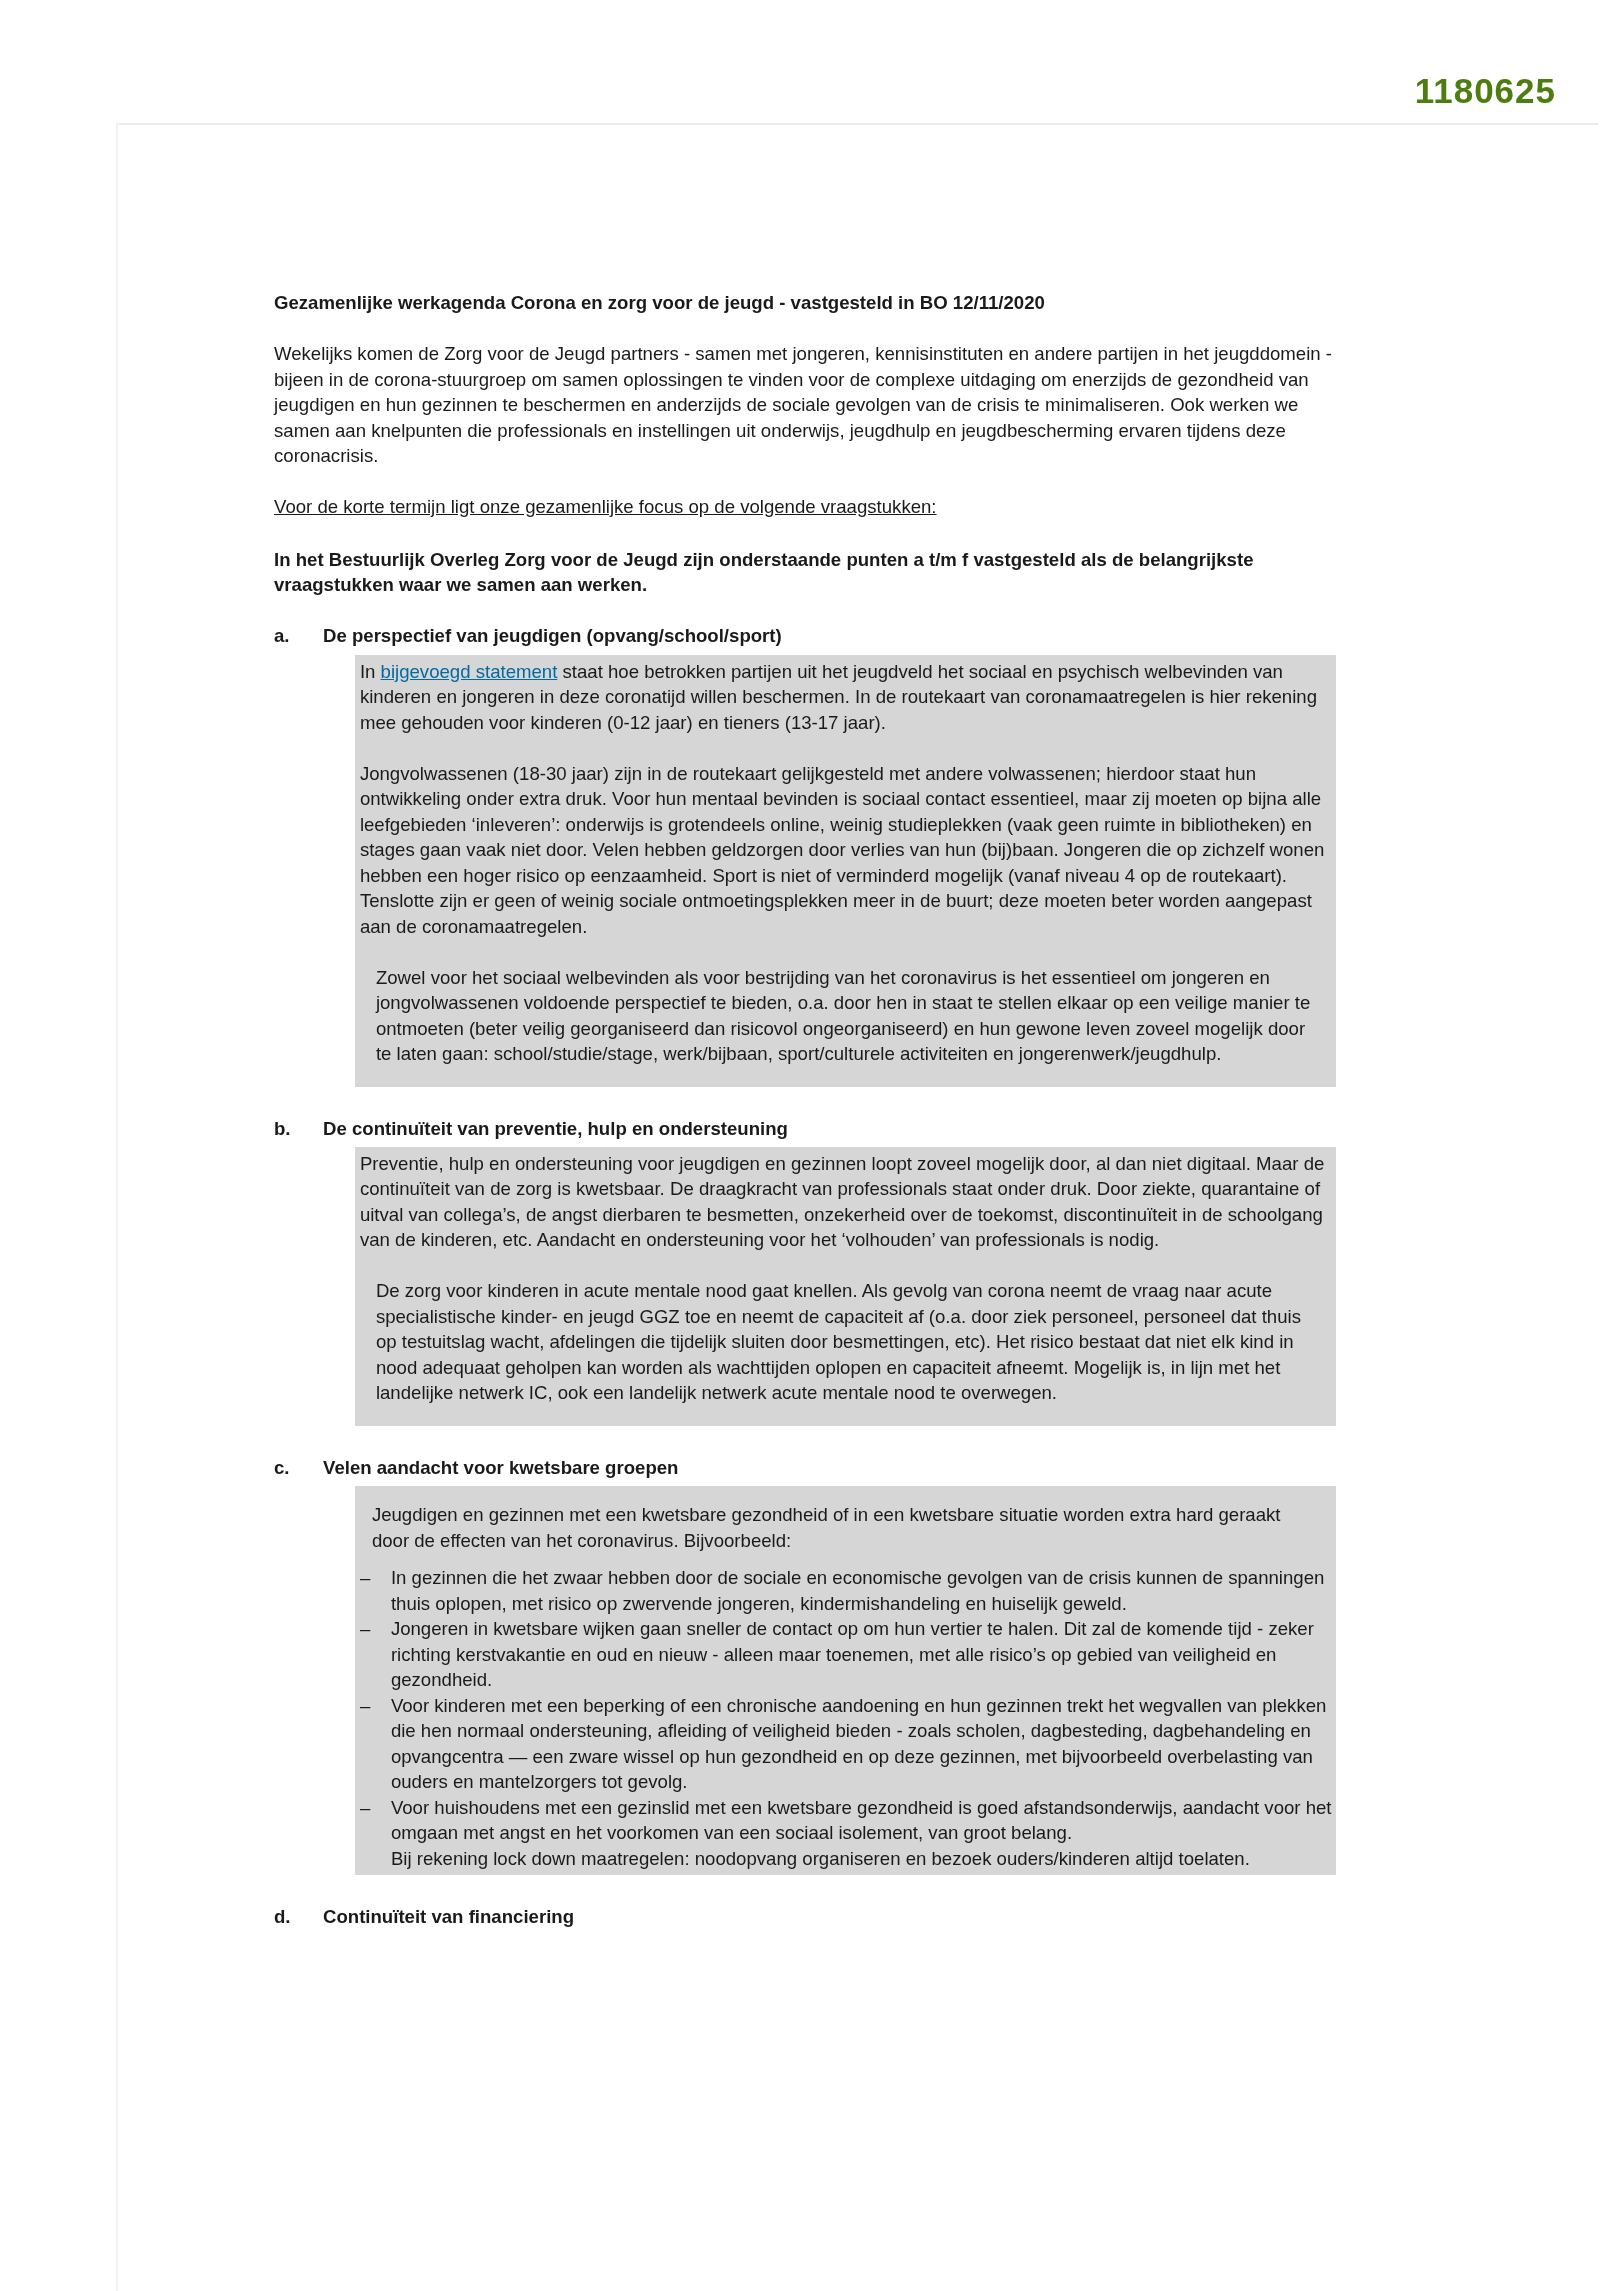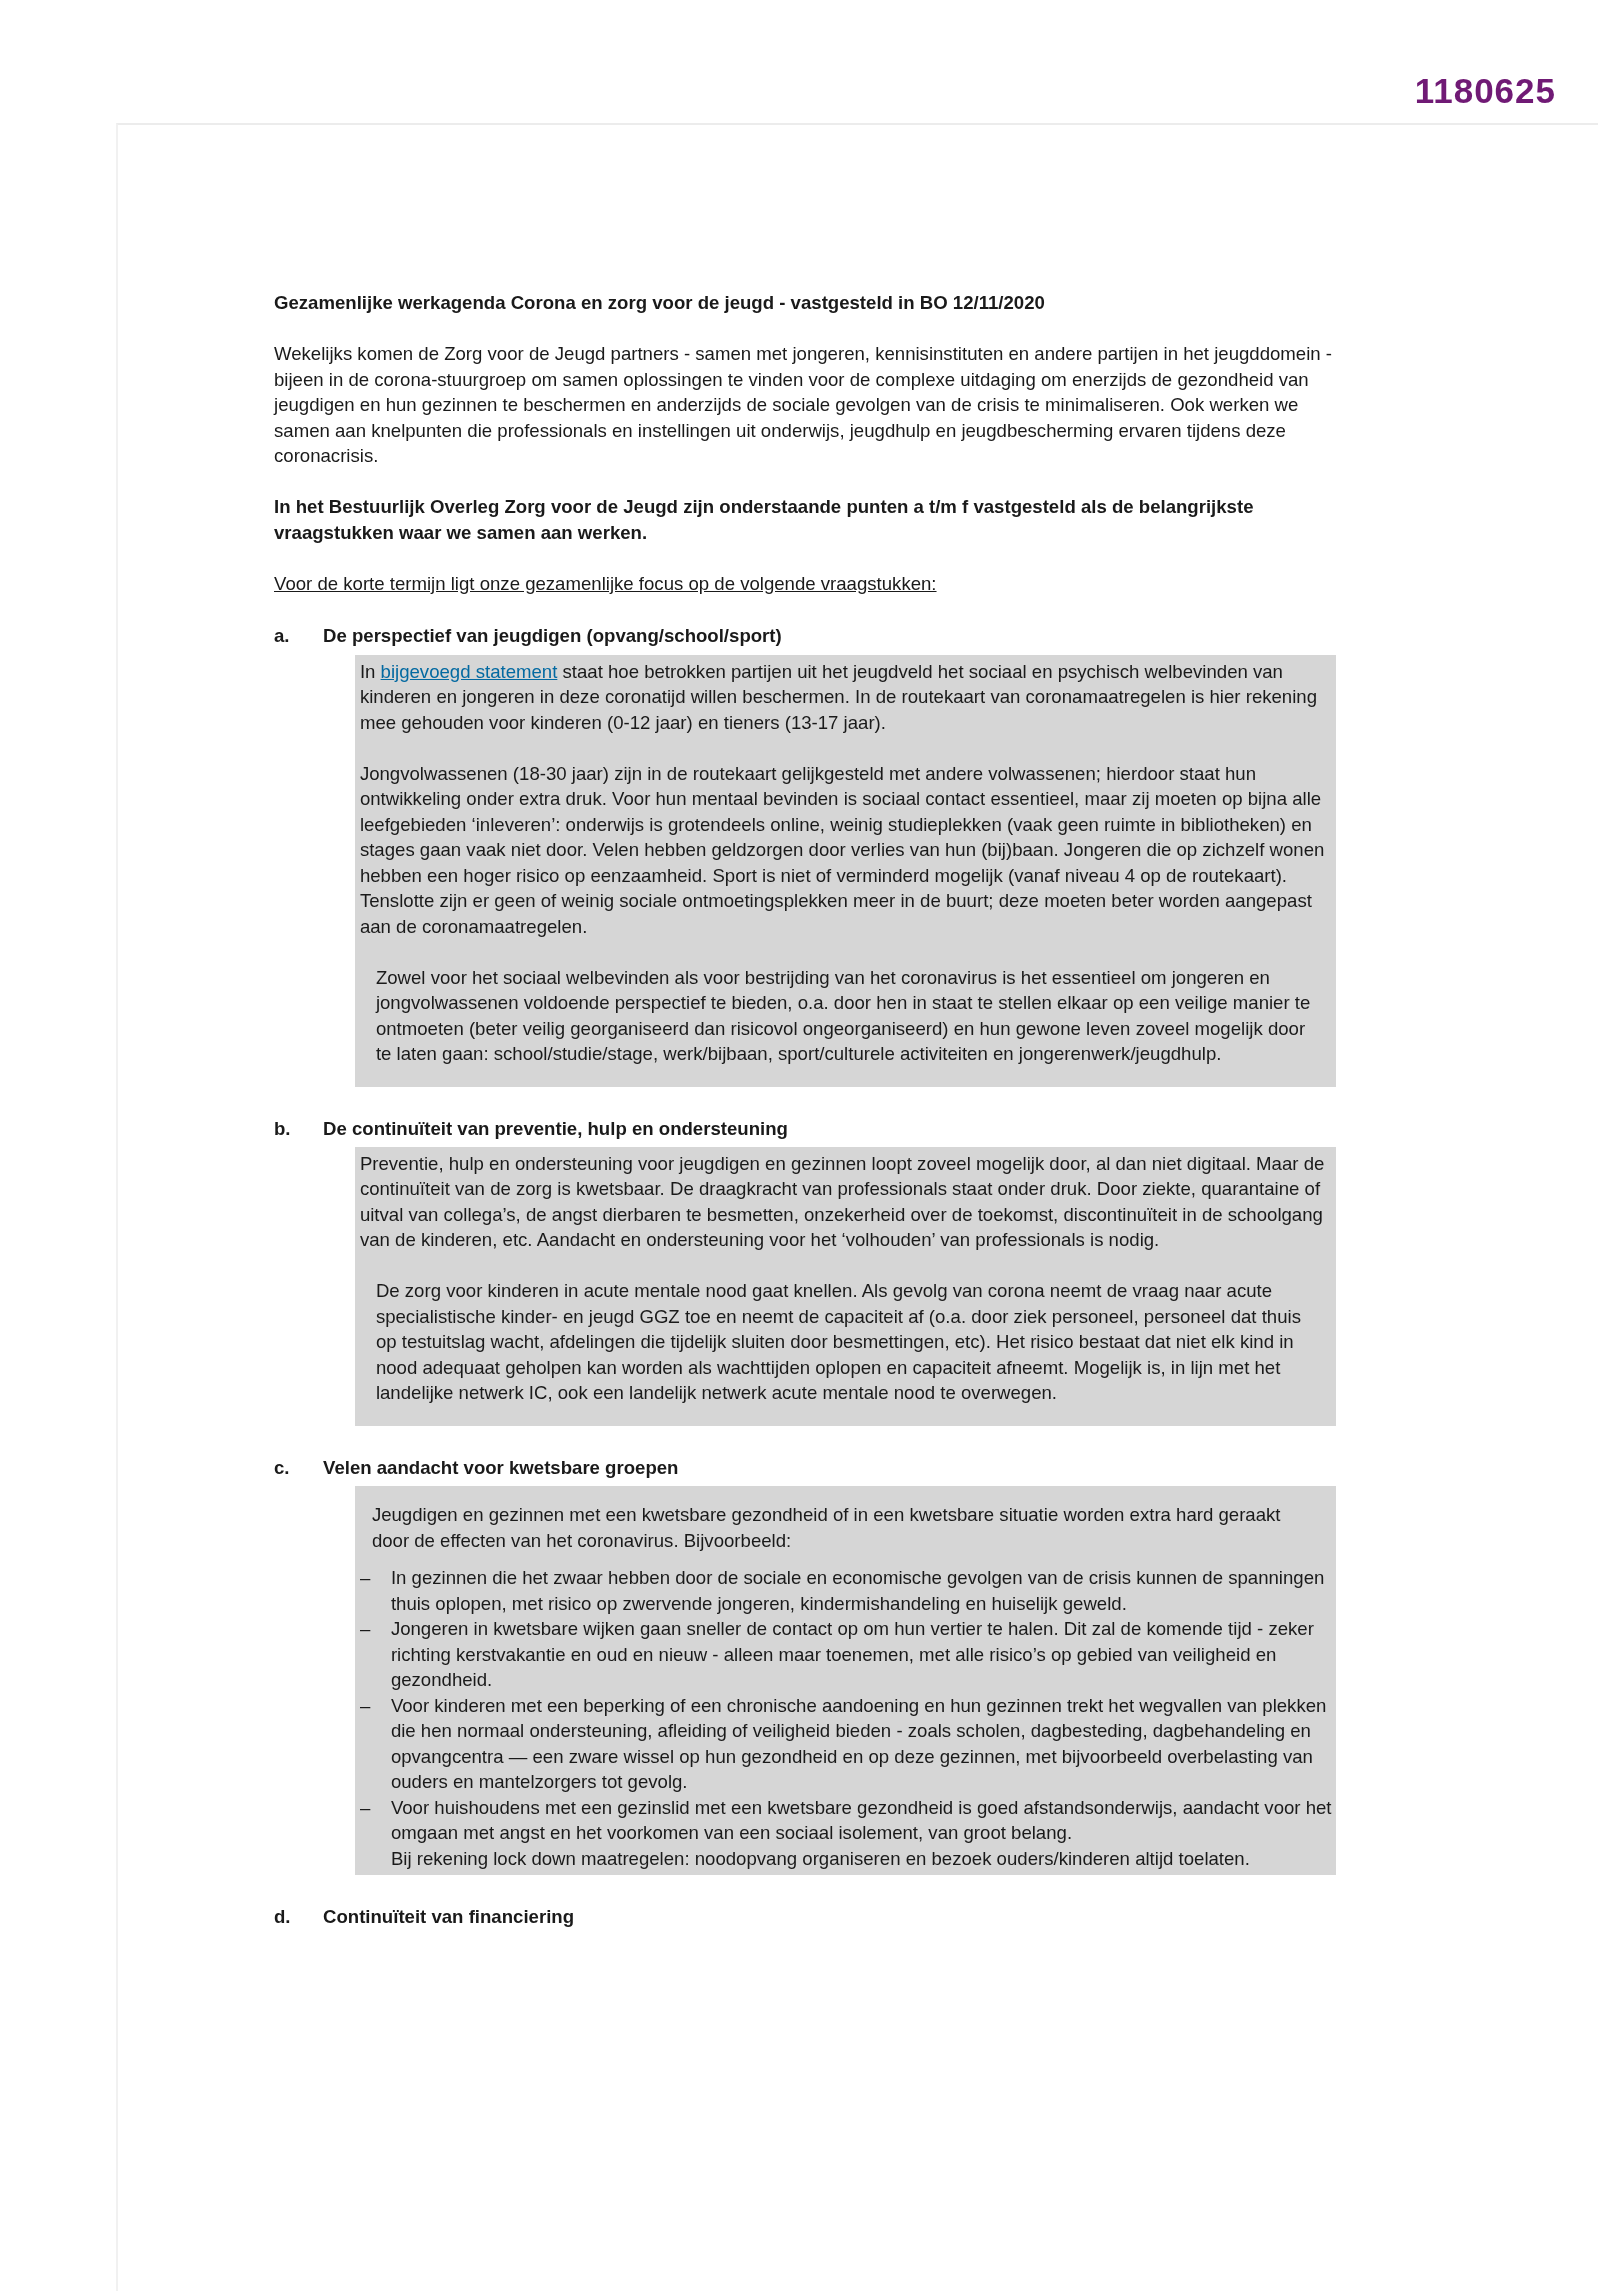--- a/index.html
+++ b/index.html
@@ -26,21 +26,21 @@
     background: transparent;
     pointer-events: none;
   }
   .page-number {
     position: absolute;
     top: 71px;
     right: 65px;
     font-size: 35px;
     font-weight: 600;
     letter-spacing: 1px;
-    color: #701a75;
+    color: #4d7c0f;
   }
   .content {
     position: absolute;
     left: 274px;
     top: 290px;
     width: 1062px;
     font-size: 18.6px;
     line-height: 25.5px;
   }
   .bold { font-weight: 700; }
@@ -90,23 +90,23 @@
 <div class="scan-edge"></div>
 
 <div class="page-number">1180625</div>
 
 <div class="content">
 
   <p class="title bold">Gezamenlijke werkagenda Corona en zorg voor de jeugd -  vastgesteld in BO 12/11/2020</p>
 
   <p class="para">Wekelijks komen de Zorg voor de Jeugd partners - samen met jongeren, kennisinstituten en andere partijen in het jeugddomein - bijeen in de corona-stuurgroep om samen oplossingen te vinden voor de complexe uitdaging om enerzijds de gezondheid van jeugdigen en hun gezinnen te beschermen en anderzijds de sociale gevolgen van de crisis te minimaliseren. Ook werken we samen aan knelpunten die professionals en instellingen uit onderwijs, jeugdhulp en jeugdbescherming ervaren tijdens deze coronacrisis.</p>
 
+  <p class="para underline">Voor de korte termijn ligt onze gezamenlijke focus op de volgende vraagstukken:</p>
+
   <p class="para bold">In het Bestuurlijk Overleg Zorg voor de Jeugd zijn onderstaande punten a t/m f vastgesteld als de belangrijkste vraagstukken waar we samen aan werken.</p>
-
-  <p class="para underline">Voor de korte termijn ligt onze gezamenlijke focus op de volgende vraagstukken:</p>
 
   <div class="section">
     <div class="sec-head">
       <span class="sec-letter bold">a.</span>
       <span class="sec-title bold">De perspectief van jeugdigen (opvang/school/sport)</span>
     </div>
     <div class="gray">
       <p class="gpara"><span>In </span><span class="link">bijgevoegd statement</span><span> staat hoe betrokken partijen uit het jeugdveld het sociaal en psychisch welbevinden van kinderen en jongeren in deze coronatijd willen beschermen. In de routekaart van coronamaatregelen is hier rekening mee gehouden voor kinderen (0-12 jaar) en tieners (13-17 jaar).</span></p>
       <p class="gpara">Jongvolwassenen (18-30 jaar) zijn in de routekaart gelijkgesteld met andere volwassenen; hierdoor staat hun ontwikkeling onder extra druk. Voor hun mentaal bevinden is sociaal contact essentieel, maar zij moeten op bijna alle leefgebieden ‘inleveren’: onderwijs is grotendeels online, weinig studieplekken (vaak geen ruimte in bibliotheken) en stages gaan vaak niet door. Velen hebben geldzorgen door verlies van hun (bij)baan. Jongeren die op zichzelf wonen hebben een hoger risico op eenzaamheid. Sport is niet of verminderd mogelijk (vanaf niveau 4 op de routekaart). Tenslotte zijn er geen of weinig sociale ontmoetingsplekken meer in de buurt; deze moeten beter worden aangepast aan de coronamaatregelen.</p>
       <p class="gpara last">Zowel voor het sociaal welbevinden als voor bestrijding van het coronavirus is het essentieel om jongeren en jongvolwassenen voldoende perspectief te bieden, o.a. door hen in staat te stellen elkaar op een veilige manier te ontmoeten (beter veilig georganiseerd dan risicovol ongeorganiseerd) en hun gewone leven zoveel mogelijk door te laten gaan: school/studie/stage, werk/bijbaan, sport/culturele activiteiten en jongerenwerk/jeugdhulp.</p>

